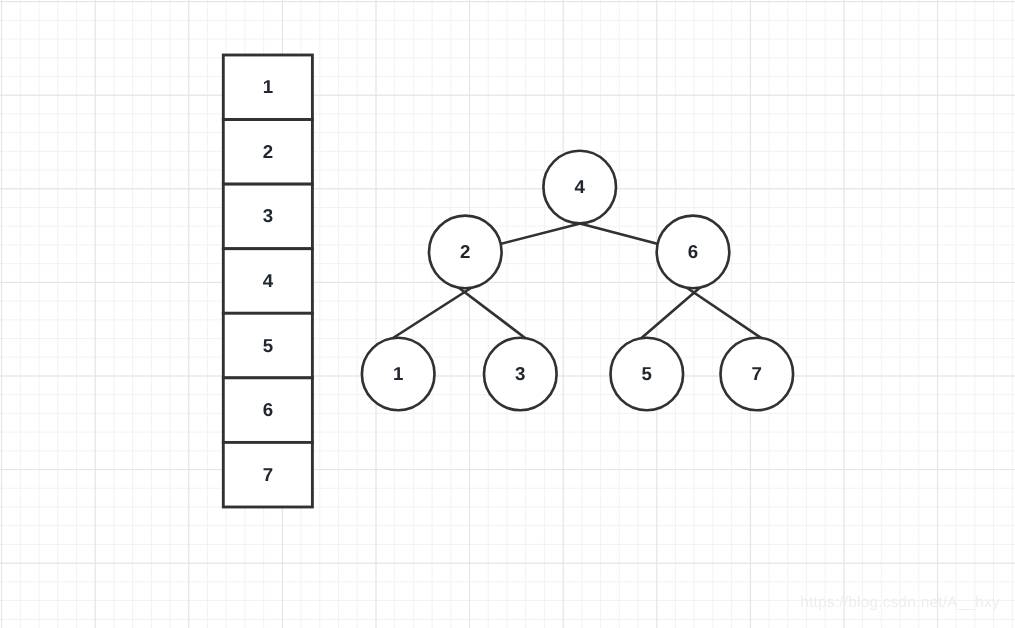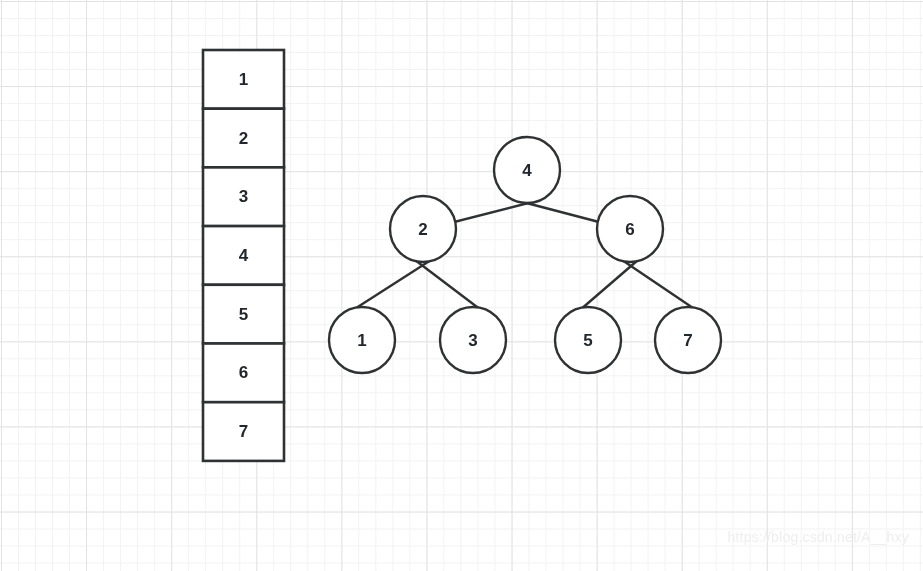--- a/index.html
+++ b/index.html
@@ -61,21 +61,21 @@
     font-family: "Liberation Sans", sans-serif;
     font-size: 17px;
     font-weight: bold;
     fill: #22272e;
     text-anchor: middle;
     dominant-baseline: central;
   }
   .watermark {
     position: absolute;
     right: 14px;
-    bottom: 26px;
+    bottom: 16px;
     font-family: "Liberation Sans", sans-serif;
     font-size: 14px;
     color: #eeeeee;
     letter-spacing: 0.2px;
     user-select: none;
     white-space: nowrap;
     margin-top: 48px;
   }
 </style>
 </head>

